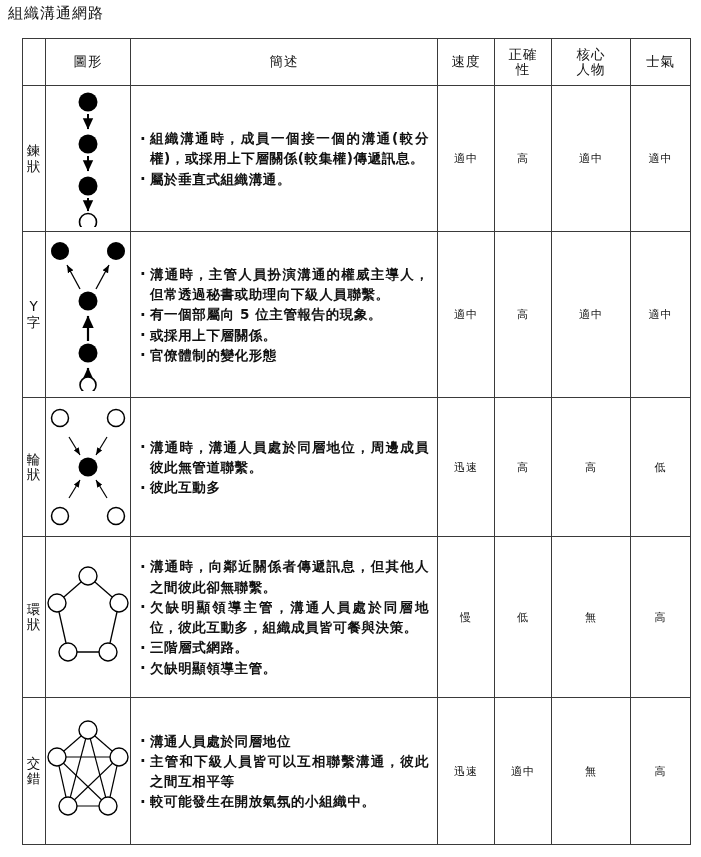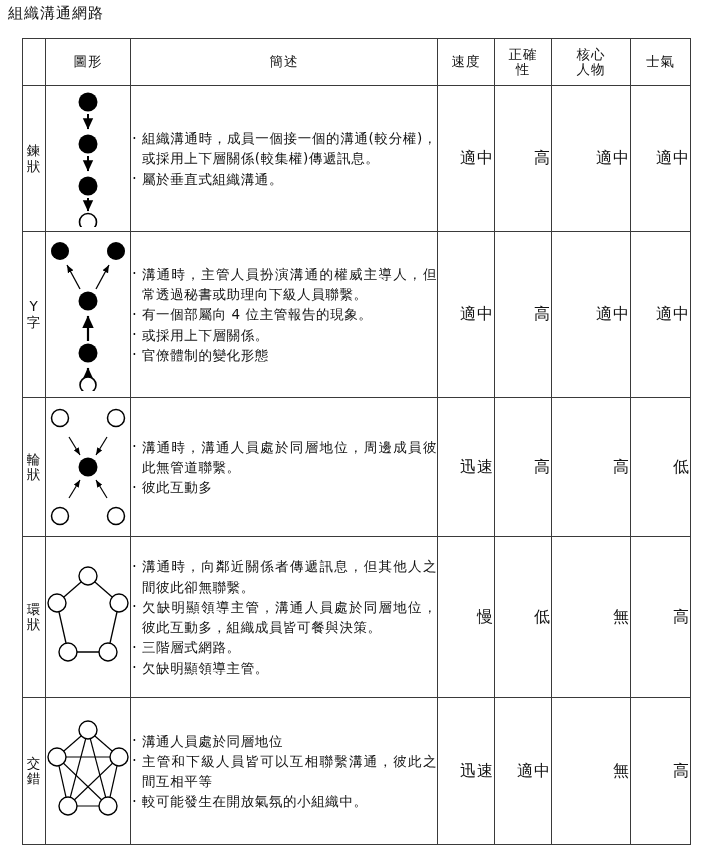--- a/index.html
+++ b/index.html
@@ -78,44 +78,45 @@
     padding: 4px 0;
   }
   td.shape-cell svg { display: block; margin: 0 auto; }
 
   td.desc-cell {
     padding: 6px 8px 6px 8px;
     vertical-align: middle;
   }
   ul.bullets {
     list-style: none;
-    margin: 0;
+    margin: 8px;
     padding: 0;
+    font-weight: bold;
   }
   ul.bullets li {
     position: relative;
     padding-left: 11px;
     font-size: 13.5px;
     line-height: 1.5;
     letter-spacing: 0.6px;
     text-align: justify;
     text-justify: inter-character;
     margin: 0;
   }
   ul.bullets li::before {
     content: "\00B7";
     position: absolute;
     left: 1px;
     top: -0.5px;
     font-size: 15px;
     line-height: 1.5;
   }
   td.rating-cell {
-    text-align: right;
-    font-size: 16px;
+    text-align: center;
+    font-size: 11px;
     letter-spacing: 1px;
   }
 </style>
 </head>
 <body>
 
 <div id="page">
 
   <div id="doc-title">組織溝通網路</div>
 
@@ -203,21 +204,21 @@
             <circle cx="42" cy="62" r="9.5" fill="#000"></circle>
             <line x1="42" y1="102" x2="42" y2="77" stroke="#000" stroke-width="2.2" marker-end="url(#arr2)"></line>
             <circle cx="42" cy="114" r="9.5" fill="#000"></circle>
             <line x1="42" y1="142" x2="42" y2="129" stroke="#000" stroke-width="2.2" marker-end="url(#arr2)"></line>
             <circle cx="42" cy="146" r="8" fill="#fff" stroke="#000" stroke-width="1.6"></circle>
           </svg>
         </td>
         <td class="desc-cell">
           <ul class="bullets">
             <li>溝通時，主管人員扮演溝通的權威主導人，但常透過秘書或助理向下級人員聯繫。</li>
-            <li>有一個部屬向 4 位主管報告的現象。</li>
+            <li>有一個部屬向 5 位主管報告的現象。</li>
             <li>或採用上下層關係。</li>
             <li>官僚體制的變化形態</li>
           </ul>
         </td>
         <td class="rating-cell">適中</td>
         <td class="rating-cell">高</td>
         <td class="rating-cell">適中</td>
         <td class="rating-cell">適中</td>
       </tr>
 

